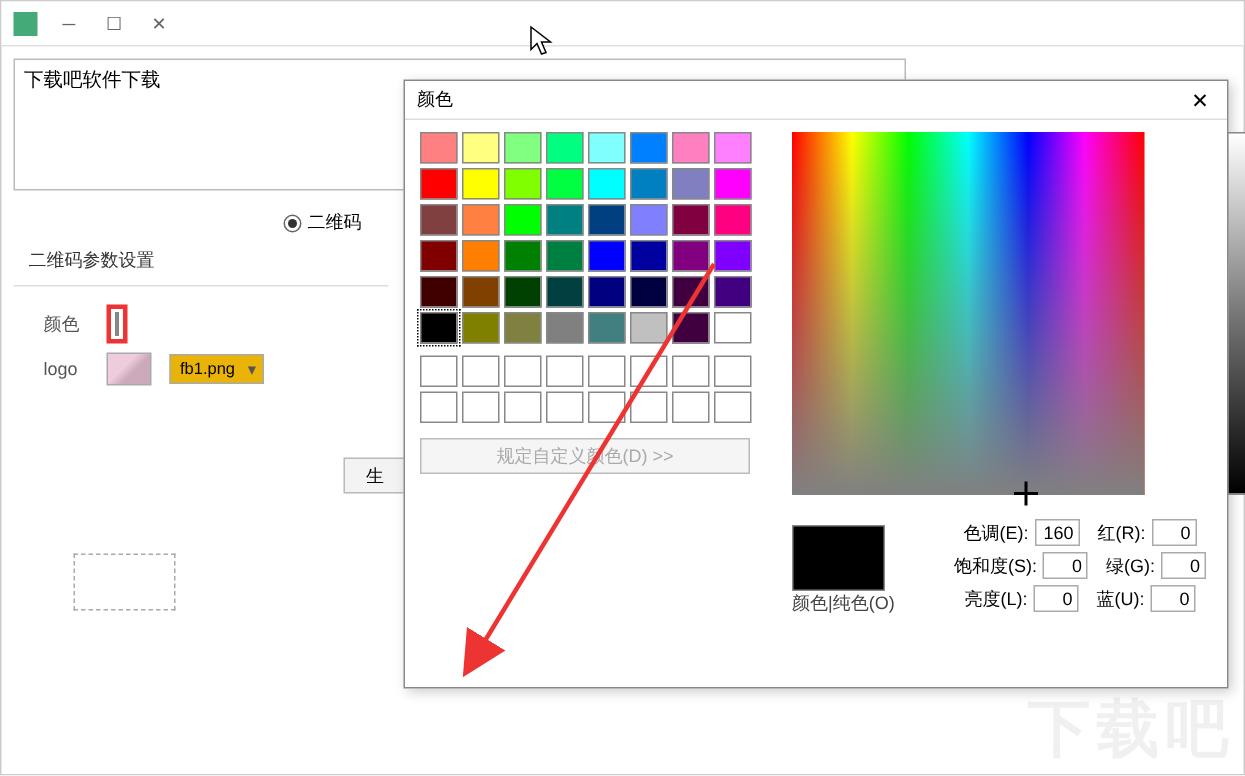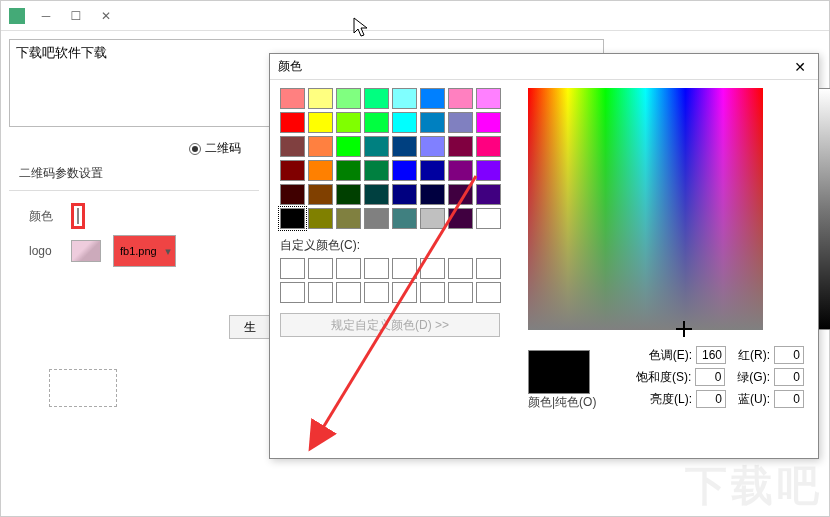--- a/index.html
+++ b/index.html
@@ -22,21 +22,21 @@
     
     .section-label { margin: 4px 0 8px 10px; color: #333; }
     hr.sep { border: none; border-top: 1px solid #ddd; margin: 4px 0 12px 0; width: 250px; }
     
     .param-row { display: flex; align-items: center; margin: 6px 0 6px 20px; gap: 12px; }
     .param-label { width: 30px; color: #555; }
     .color-swatch-wrap { border: 3px solid #e33; padding: 3px; display: inline-block; }
     .color-swatch { width: 20px; height: 20px; background: #000; border: 1px solid #888; }
     
     .logo-thumb { width: 30px; height: 22px; background: linear-gradient(135deg, #ecd 40%, #cab 60%); border: 1px solid #aaa; }
-    .combo { border: 1px solid #aaa; height: 32px; padding: 0 18px 0 6px; display: inline-flex; align-items: center; font-size: 11px; position: relative; min-width: 60px; background: #ef4444; }
+    .combo { border: 1px solid #aaa; height: 20px; padding: 0 18px 0 6px; display: inline-flex; align-items: center; font-size: 11px; position: relative; min-width: 60px; background: #eab308; }
     .combo::after { content: '▾'; position: absolute; right: 4px; color: #555; }
     
     .gen-btn { margin: 48px 0 0 220px; width: 42px; height: 24px; border: 1px solid #bbb; background: #f3f3f3; display: flex; align-items: center; justify-content: center; }
     
     .dashed-box { position: absolute; left: 48px; top: 368px; width: 68px; height: 38px; border: 1px dashed #aaa; }
     
     
     .color-dialog { position: absolute; left: 268px; top: 52px; width: 550px; height: 406px; background: #fff; border: 1px solid #888; box-shadow: 2px 2px 8px rgba(0,0,0,0.2); }
     .cd-titlebar { height: 26px; display: flex; align-items: center; padding: 0 8px; border-bottom: 1px solid #ddd; }
     .cd-title { flex: 1; font-size: 12px; }
@@ -69,21 +69,21 @@
     .crosshair::before { left: 5px; top: -2px; width: 2px; height: 16px; }
     .crosshair::after { top: 5px; left: -2px; height: 2px; width: 16px; }
     
     .lum-strip { position: absolute; right: -26px; top: 0; width: 16px; height: 242px; background: linear-gradient(to bottom, #fff 0%, #777 50%, #000 100%); border: 1px solid #888; }
     
     .preview-row { display: flex; align-items: center; gap: 8px; margin-top: 20px; }
     .preview-swatch { width: 62px; height: 44px; background: #000; border: 1px solid #888; }
     .preview-label { font-size: 12px; color: #444; }
     
     .hsv-rgb { position: absolute; right: 4px; top: 258px; font-size: 12px; }
-    .hsv-rgb .row { display: flex; align-items: center; justify-content: flex-end; margin-bottom: 4px; gap: 4px; }
+    .hsv-rgb .row { display: flex; align-items: center; justify-content: center; margin-bottom: 4px; gap: 4px; }
     .hsv-rgb .row label { white-space: nowrap; }
     .num-input { width: 30px; height: 18px; border: 1px solid #aaa; text-align: right; padding: 0 3px; font-size: 12px; }
     
     .add-custom-btn { position: absolute; right: 6px; bottom: 0px; width: 190px; height: 22px; border: 1px solid #aaa; background: #f3f3f3; display: flex; align-items: center; justify-content: center; cursor: pointer; }
     
     .arrow-svg { position: absolute; left: 300px; top: 165px; pointer-events: none; }
     .cursor-svg { position: absolute; left: 352px; top: 16px; pointer-events: none; }
     
     .watermark { position: absolute; right: 6px; bottom: 2px; font-size: 42px; color: rgba(0,0,0,0.06); font-weight: bold; letter-spacing: 4px; pointer-events: none; }
   </style>
@@ -186,21 +186,20 @@
             <div class="basic-cell selected" style="background: rgb(0, 0, 0);"></div>
             <div class="basic-cell" style="background: rgb(128, 128, 0);"></div>
             <div class="basic-cell" style="background: rgb(128, 128, 64);"></div>
             <div class="basic-cell" style="background: rgb(128, 128, 128);"></div>
             <div class="basic-cell" style="background: rgb(64, 128, 128);"></div>
             <div class="basic-cell" style="background: rgb(192, 192, 192);"></div>
             <div class="basic-cell" style="background: rgb(64, 0, 64);"></div>
             <div class="basic-cell" style="background: rgb(255, 255, 255);"></div>
           </div>
 
-        <div class="label-sm">自定义颜色(C):</div>
         <div class="custom-grid">
           <div class="custom-cell"></div>
           <div class="custom-cell"></div>
           <div class="custom-cell"></div>
           <div class="custom-cell"></div>
           <div class="custom-cell"></div>
           <div class="custom-cell"></div>
           <div class="custom-cell"></div>
           <div class="custom-cell"></div>
           <div class="custom-cell"></div>

